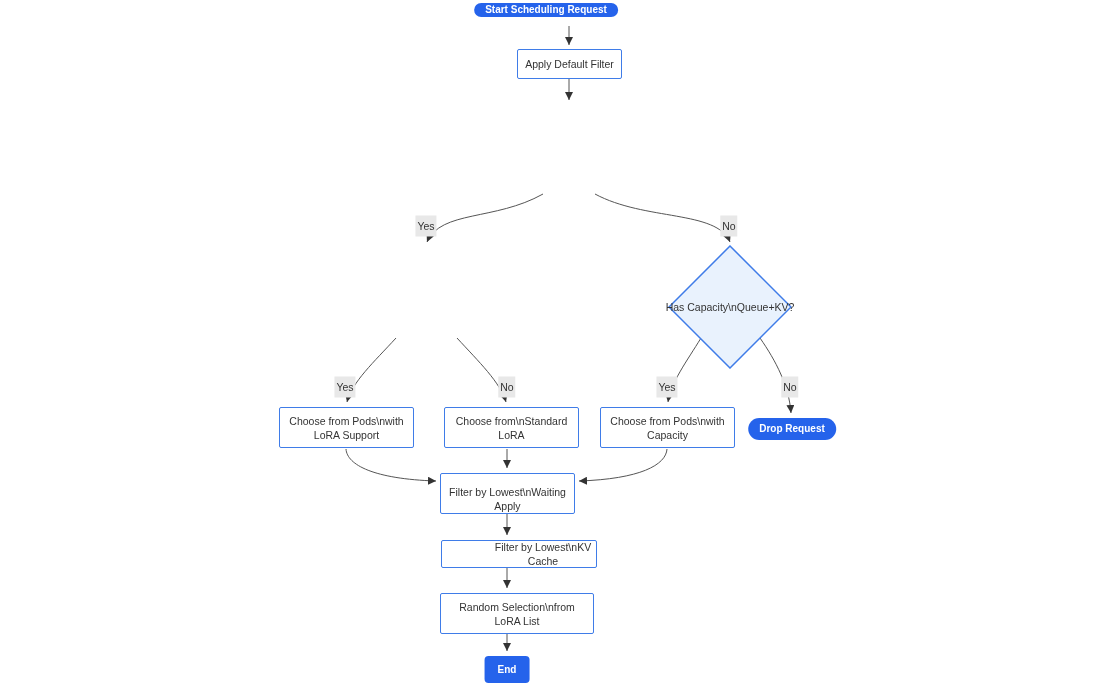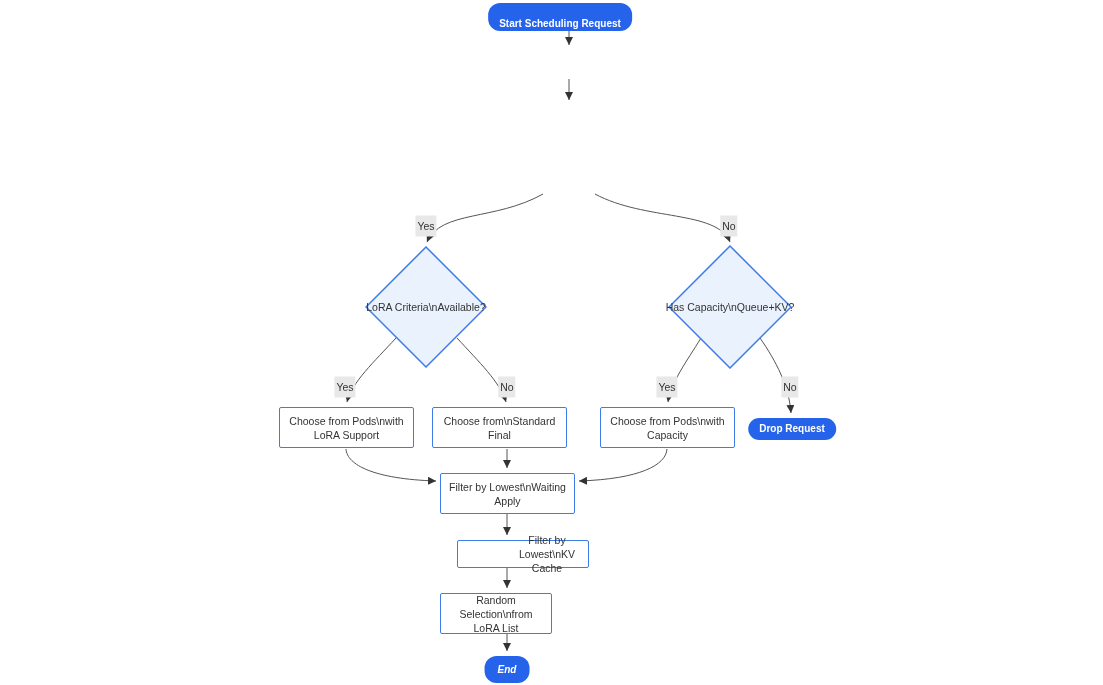--- a/index.html
+++ b/index.html
@@ -12,21 +12,21 @@
   }
   *{margin:0;padding:0;box-sizing:border-box;}
   body{background:#ffffff;font-family:"Liberation Sans","DejaVu Sans",sans-serif;}
   #canvas{position:relative;width:1103px;height:685px;background:#ffffff;overflow:hidden;}
   #edges-svg{position:absolute;left:0;top:0;width:1103px;height:685px;}
   .node{position:absolute;display:flex;flex-direction:column;align-items:center;justify-content:center;
         font-size:10.5px;line-height:14px;color:var(--text);text-align:center;}
   .rect-node{background:#ffffff;border:1.5px solid var(--node-border);border-radius:2px;}
   .pill-node{background:var(--accent);color:#ffffff;font-weight:700;border-radius:12px;
              white-space:nowrap;padding:0 11px;transform:translateX(-50%);font-size:10px;}
-  .end-node{border-radius:12px;padding:0 13px;font-style:italic;}
+  .end-node{border-radius:4px;padding:0 13px;}
   .diamond-node{background:transparent;border:none;}
   .diamond-node svg{position:absolute;left:0;top:0;width:100%;height:100%;}
   .diamond-node .dlabel{position:relative;white-space:nowrap;z-index:2;}
   .edge-label{position:absolute;transform:translate(-50%,-50%);background:var(--label-bg);
               color:var(--text);font-size:10.5px;line-height:13px;padding:4px 2px;}
   .diamond-shape{fill:var(--decision-fill);stroke:var(--node-border);stroke-width:1.5;}
   .edge-path{fill:none;stroke:var(--edge);stroke-width:1;}
 </style>
 </head>
 <body>
@@ -48,69 +48,66 @@
     <path class="edge-path" d="M701,338 C687,361 671,382 668,402" marker-end="url(#arrow)"></path>
     <path class="edge-path" d="M760,338 C776,361 789,386 791,413" marker-end="url(#arrow)"></path>
     <path class="edge-path" d="M346,449 C347,465 374,479 436,481" marker-end="url(#arrow)"></path>
     <path class="edge-path" d="M507,449 L507,468" marker-end="url(#arrow)"></path>
     <path class="edge-path" d="M667,449 C666,465 640,479 579,481" marker-end="url(#arrow)"></path>
     <path class="edge-path" d="M507,514 L507,535" marker-end="url(#arrow)"></path>
     <path class="edge-path" d="M507,568 L507,588" marker-end="url(#arrow)"></path>
     <path class="edge-path" d="M507,634 L507,651" marker-end="url(#arrow)"></path>
   </svg>
 
-  <div class="node pill-node" style="left:560px;top:3px;height:28px;justify-content:flex-end;">
+  <div class="node pill-node" style="left:546px;top:3px;height:14px;">
     <span>Start Scheduling Request</span>
   </div>
 
+  <div class="node rect-node" style="left:517px;top:49px;width:105px;height:30px;">
+    <div>Apply Default Filter</div>
+  </div>
 
 
-  <div class="node diamond-node" style="left:365px;top:246px;width:122px;height:122px;">
-    <svg viewBox="0 0 122 122">
-      <polygon class="diamond-shape" points="61,1 121,61 61,121 1,61"></polygon>
-    </svg>
-    <span class="dlabel">LoRA Criteria\nAvailable?</span>
-  </div>
 
   <div class="node diamond-node" style="left:668px;top:245px;width:124px;height:124px;">
     <svg viewBox="0 0 124 124">
       <polygon class="diamond-shape" points="62,1 123,62 62,123 1,62"></polygon>
     </svg>
     <span class="dlabel">Has Capacity\nQueue+KV?</span>
   </div>
 
   <div class="node rect-node" style="left:279px;top:407px;width:135px;height:41px;">
     <div>Choose from Pods\nwith</div>
     <div>LoRA Support</div>
   </div>
 
-  <div class="node rect-node" style="left:432px;top:407px;width:135px;height:41px;">
+  <div class="node rect-node" style="left:444px;top:407px;width:135px;height:41px;">
     <div>Choose from\nStandard</div>
-    <div>Final</div>
+    <div>LoRA</div>
   </div>
 
   <div class="node rect-node" style="left:600px;top:407px;width:135px;height:41px;">
     <div>Choose from Pods\nwith</div>
     <div>Capacity</div>
   </div>
 
   <div class="node pill-node" style="left:792px;top:418px;height:22px;">
     <span>Drop Request</span>
   </div>
 
-  <div class="node rect-node" style="left:440px;top:473px;width:135px;height:41px;">
+  <div class="node rect-node" style="left:440px;top:473px;width:135px;height:41px;justify-content:flex-end;">
     <div>Filter by Lowest\nWaiting</div>
     <div>Apply</div>
   </div>
 
-  <div class="node rect-node" style="left:457px;top:540px;width:132px;height:28px;padding-left:48px;">
+  <div class="node rect-node" style="left:441px;top:540px;width:156px;height:28px;padding-left:48px;">
     <div>Filter by Lowest\nKV Cache</div>
   </div>
 
-  <div class="node rect-node" style="left:440px;top:593px;width:112px;height:41px;">
+  <div class="node rect-node" style="left:440px;top:593px;width:154px;height:41px;">
     <div>Random Selection\nfrom</div>
     <div>LoRA List</div>
   </div>
 
   <div class="node pill-node end-node" style="left:507px;top:656px;height:27px;">
     <span>End</span>
   </div>
 
   <div class="edge-label" style="left:426px;top:226px;">Yes</div>
   <div class="edge-label" style="left:729px;top:226px;">No</div>

